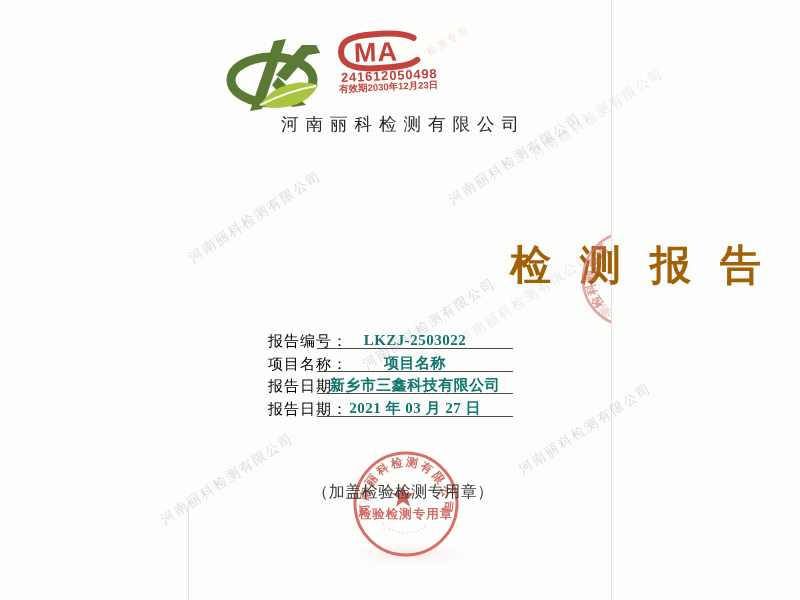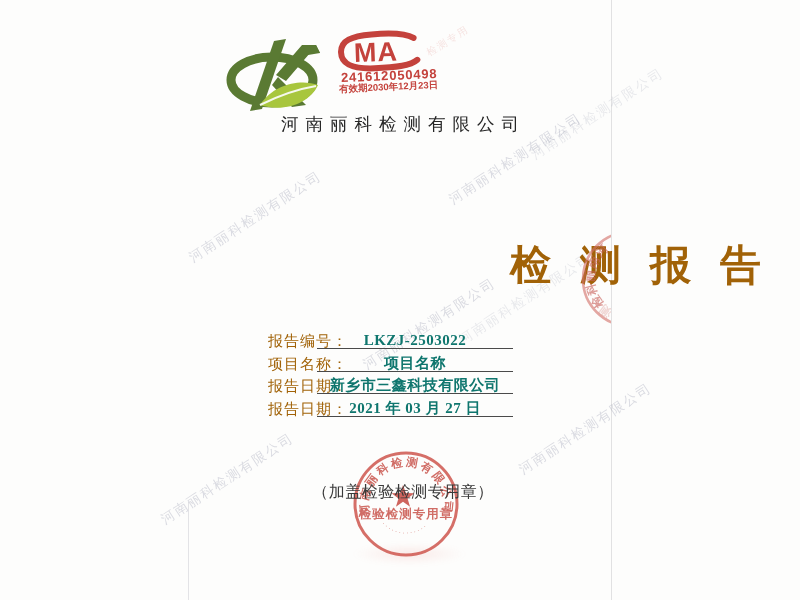--- a/index.html
+++ b/index.html
@@ -26,21 +26,21 @@
       transform:rotate(-2.5deg);z-index:2;}
   .cma-valid{position:absolute;left:339px;top:81px;font-size:9.5px;font-weight:bold;
       color:#c4423c;letter-spacing:0;transform:rotate(-2.5deg);z-index:2;
       font-family:"Liberation Sans",sans-serif;}
   
   .report-title{position:absolute;left:0;top:238px;width:790px;text-align:right;
       font-size:41px;font-weight:bold;color:#a16207;letter-spacing:29px;
       text-indent:29px;z-index:2;}
   
   .field-row{position:absolute;left:268px;width:250px;height:18px;z-index:2;}
-  .field-label{position:absolute;left:0;top:1px;font-size:15px;color:#a16207;
+  .field-label{position:absolute;left:0;top:1px;font-size:15px;color:#000000;
       letter-spacing:1px;white-space:nowrap;}
   .field-line{position:absolute;left:49px;top:0;width:196px;height:17px;
       border-bottom:1.5px solid #4a4a4a;text-align:center;}
   .field-value{font-size:15px;font-weight:bold;color:#0f766e;white-space:nowrap;
       letter-spacing:.5px;}
   
   .seal-note{position:absolute;left:303px;top:482px;width:200px;text-align:center;
       font-size:16px;color:#3a3a3a;letter-spacing:.5px;z-index:5;white-space:nowrap;}
   .seal-svg{position:absolute;z-index:4;}
   .seal-blur{position:absolute;left:352px;top:543px;width:115px;height:22px;

